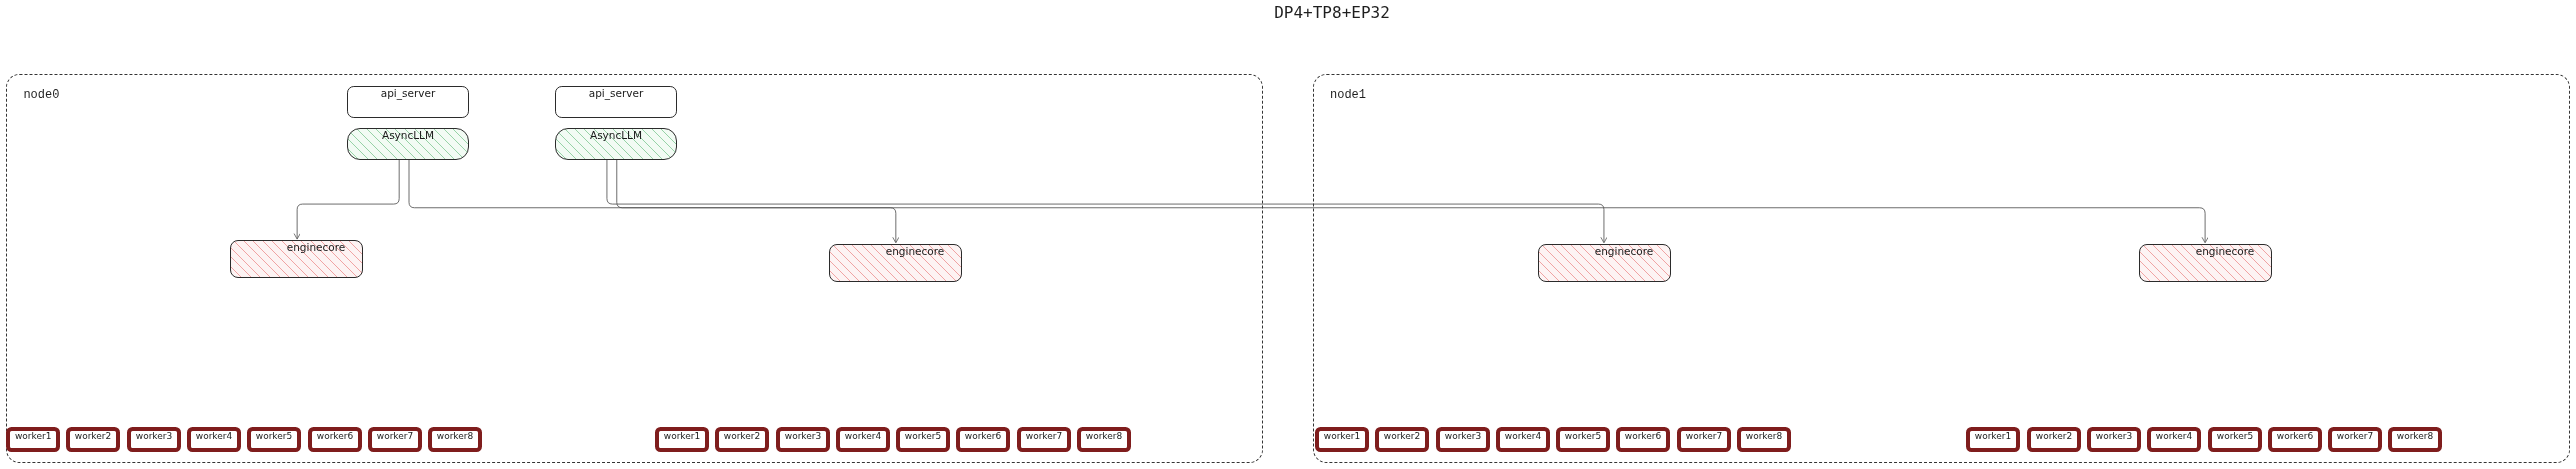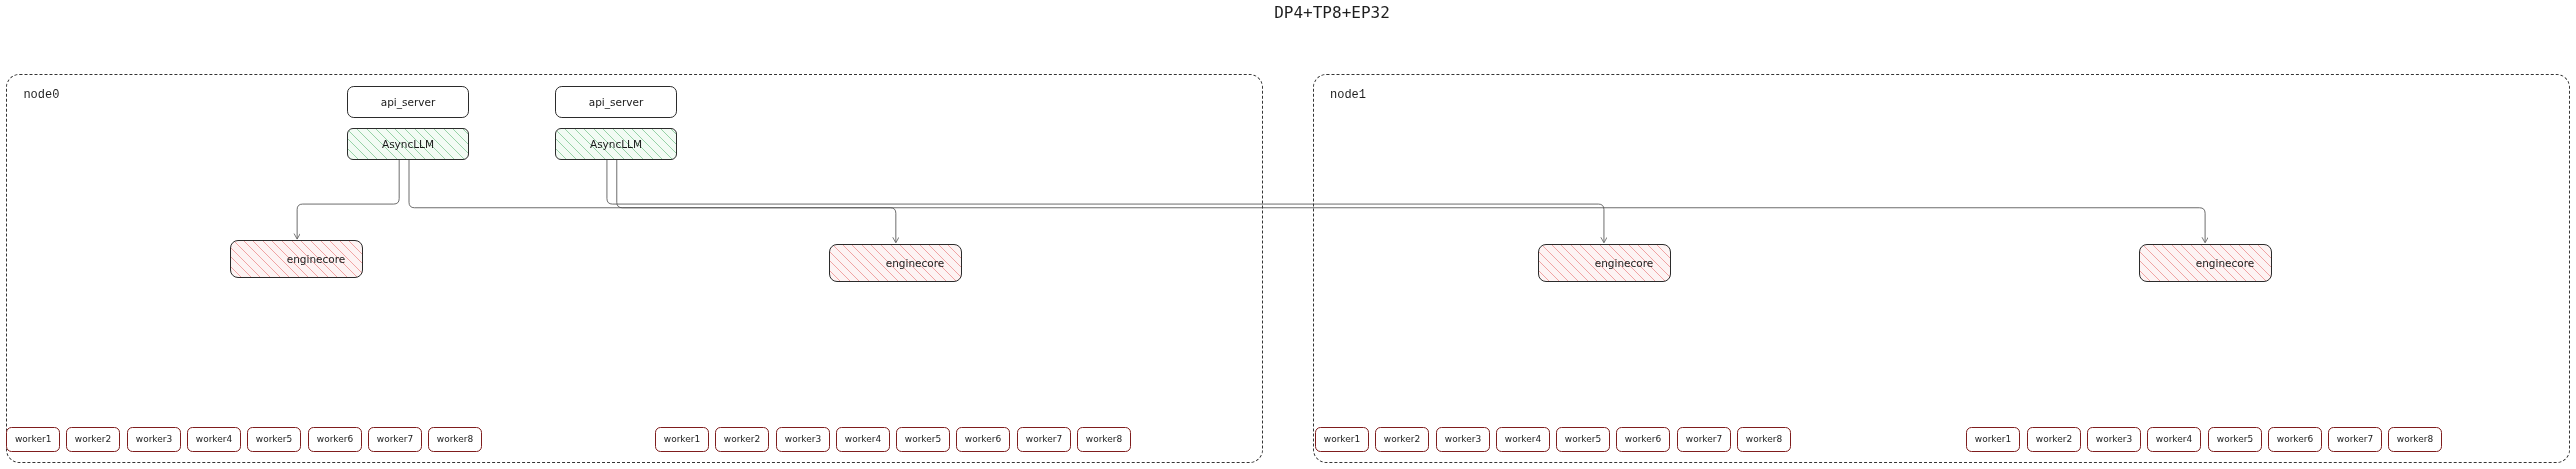--- a/index.html
+++ b/index.html
@@ -48,59 +48,58 @@
     color: #1f1f1f;
     font-family: Liberation Mono, monospace;
     white-space: nowrap;
   }
   .box {
     position: absolute;
     box-sizing: border-box;
     border: 1.2px solid #2b2b2b;
     border-radius: 6.2px;
     display: flex;
-    align-items: center;
     justify-content: center;
     font-size: 10.5px;
     color: #1a1a1a;
     background: #ffffff;
     white-space: nowrap;
   }
   .box.api {
     background: #ffffff;
     border-radius: 6.8px;
   }
   .box.async {
     border-color: #2b2b2b;
     background-color: #f2fbf4;
     background-image: repeating-linear-gradient(
       45deg,
       rgba(60,170,90,0.50) 0px,
       rgba(60,170,90,0.50) 0.7px,
       rgba(0,0,0,0) 0.7px,
       rgba(0,0,0,0) 6.8px
     );
-    border-radius: 6px;
+    border-radius: 13px;
   }
   .box.engine {
     border-color: #2b2b2b;
     background-color: #fdf3f3;
     background-image: repeating-linear-gradient(
       45deg,
       rgba(232,110,110,0.60) 0px,
       rgba(232,110,110,0.60) 0.7px,
       rgba(0,0,0,0) 0.7px,
       rgba(0,0,0,0) 6.8px
     );
     border-radius: 8px;
     padding-left: 39px;
   }
   .box.worker {
     background: #ffffff;
-    border: 1px solid #7f1d1d;
+    border: 4px solid #7f1d1d;
     border-radius: 5.5px;
     font-size: 9px;
   }
 </style>
 </head>
 <body>
 
 <div id="canvas">
 
   <div class="title">DP4+TP8+EP32</div>

